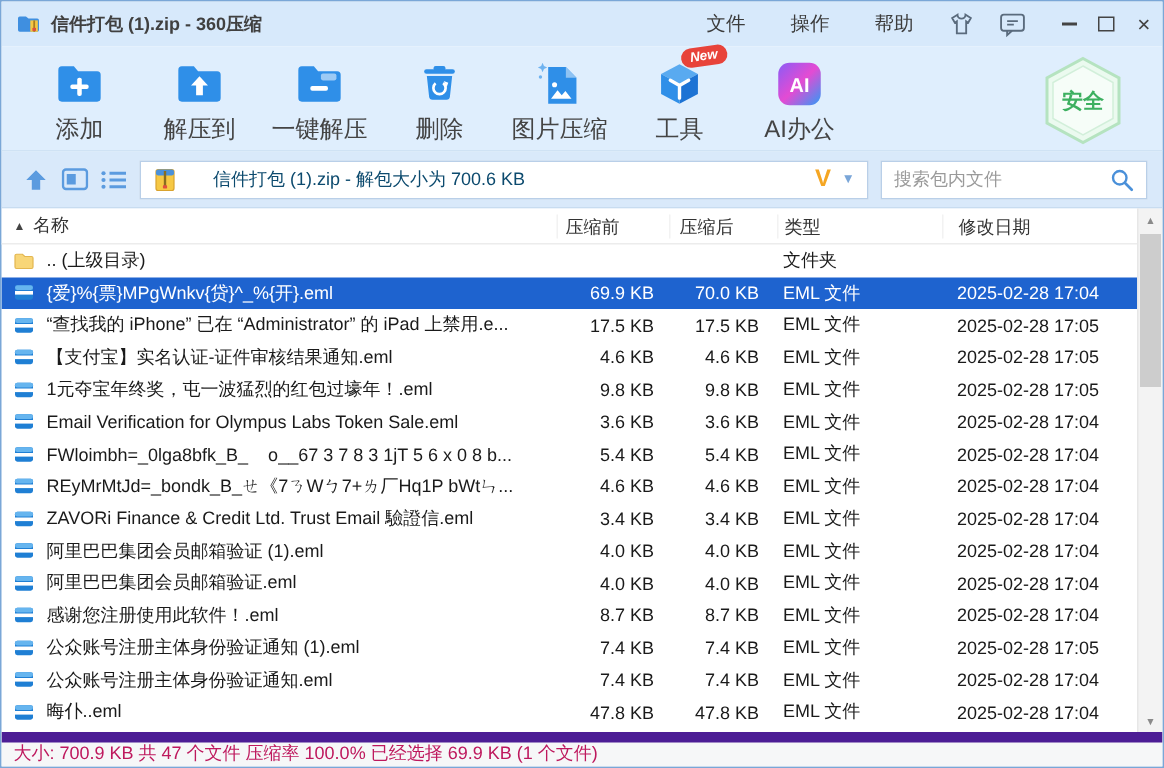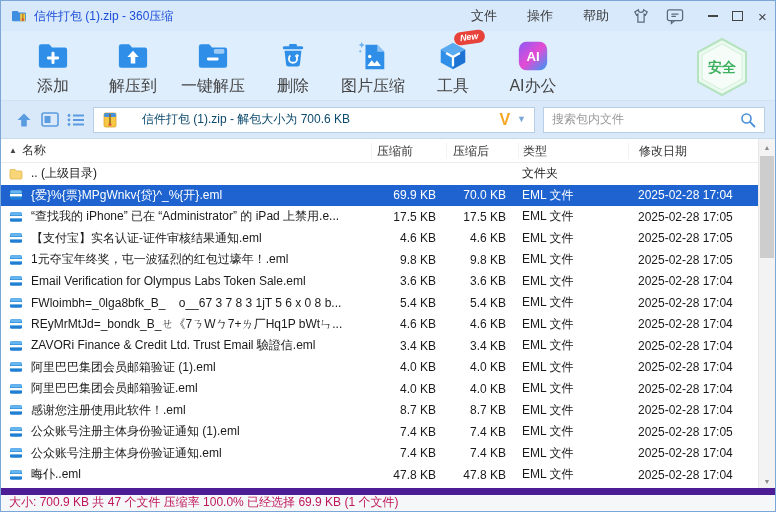--- a/index.html
+++ b/index.html
@@ -2,21 +2,21 @@
 <html><head>
 <meta charset="utf-8">
 <style>
   html,body{margin:0;padding:0;background:#fff;}
   #window{position:relative;width:776px;height:512px;box-sizing:border-box;border:1px solid #7aa7d7;
     background:#fff;font-family:"Liberation Sans","DejaVu Sans",sans-serif;font-size:12px;color:#333;overflow:hidden;}
 
   
   .titlebar{position:absolute;left:0;top:0;right:0;height:30px;background:#d7e9fb;display:flex;align-items:center;padding-left:10px;}
   .app-icon{width:16px;height:16px;margin-right:7px;display:flex;}
-  .title{font-size:12px;color:#1d4ed8;white-space:nowrap;}
+  .title{font-size:12px;color:#404040;white-space:nowrap;font-weight:bold;}
   .menu-group{display:flex;margin-left:auto;}
   .menu-item{padding:0 15px;font-size:13px;color:#3c3c3c;line-height:30px;cursor:default;}
   .tb-iconbtn{width:34px;height:30px;display:flex;align-items:center;justify-content:center;}
   .win-btns{display:flex;margin-left:8px;}
   .win-btn{width:25px;height:30px;display:flex;align-items:center;justify-content:center;color:#444;}
   .glyph-min{width:10px;height:0;border-bottom:2px solid #444;}
   .glyph-max{width:9px;height:8px;border:1.3px solid #444;}
   .glyph-close{font-size:15px;line-height:1;color:#444;}
 
   
@@ -32,21 +32,21 @@
   
   .addressrow{position:absolute;left:0;top:100px;right:0;height:38px;background:#d9e9fa;display:flex;align-items:center;
     padding:0 10px;box-sizing:border-box;border-bottom:1px solid #c8dcf0;}
   .nav-btn{width:26px;height:26px;display:flex;align-items:center;justify-content:center;}
   .address-field{flex:1;height:26px;background:#fff;border:1px solid #b9cfe8;display:flex;align-items:center;
     padding:0 8px;margin:0 8px 0 4px;box-sizing:border-box;}
   .af-text{margin-left:24px;color:#0c4a6e;white-space:nowrap;overflow:hidden;}
   .af-right{margin-left:auto;display:flex;align-items:center;gap:7px;}
   .vip{color:#f5a623;font-weight:bold;font-size:16px;line-height:1;}
   .dd{color:#7aa6d8;font-size:9px;line-height:1;}
-  .search-field{width:222px;height:26px;background:#fff;border:1px solid #b9cfe8;display:flex;align-items:center;
+  .search-field{width:178px;height:26px;background:#fff;border:1px solid #b9cfe8;display:flex;align-items:center;
     padding:0 8px;box-sizing:border-box;}
   .search-ph{color:#9a9a9a;flex:1;white-space:nowrap;}
 
   
   .lheader{position:absolute;left:0;top:138px;width:757px;height:24px;background:#fff;border-bottom:1px solid #ececec;
     display:flex;align-items:center;color:#333;box-sizing:border-box;}
   .h-name{flex:1;padding-left:8px;display:flex;align-items:center;gap:5px;}
   .sort{font-size:8px;color:#444;}
   .h-before{width:75px;padding-left:5px;box-sizing:border-box;border-left:1px solid #f2f2f2;height:16px;line-height:16px;margin-left:32px;}
   .h-after{width:72px;padding-left:6px;box-sizing:border-box;border-left:1px solid #f2f2f2;height:16px;line-height:16px;}

